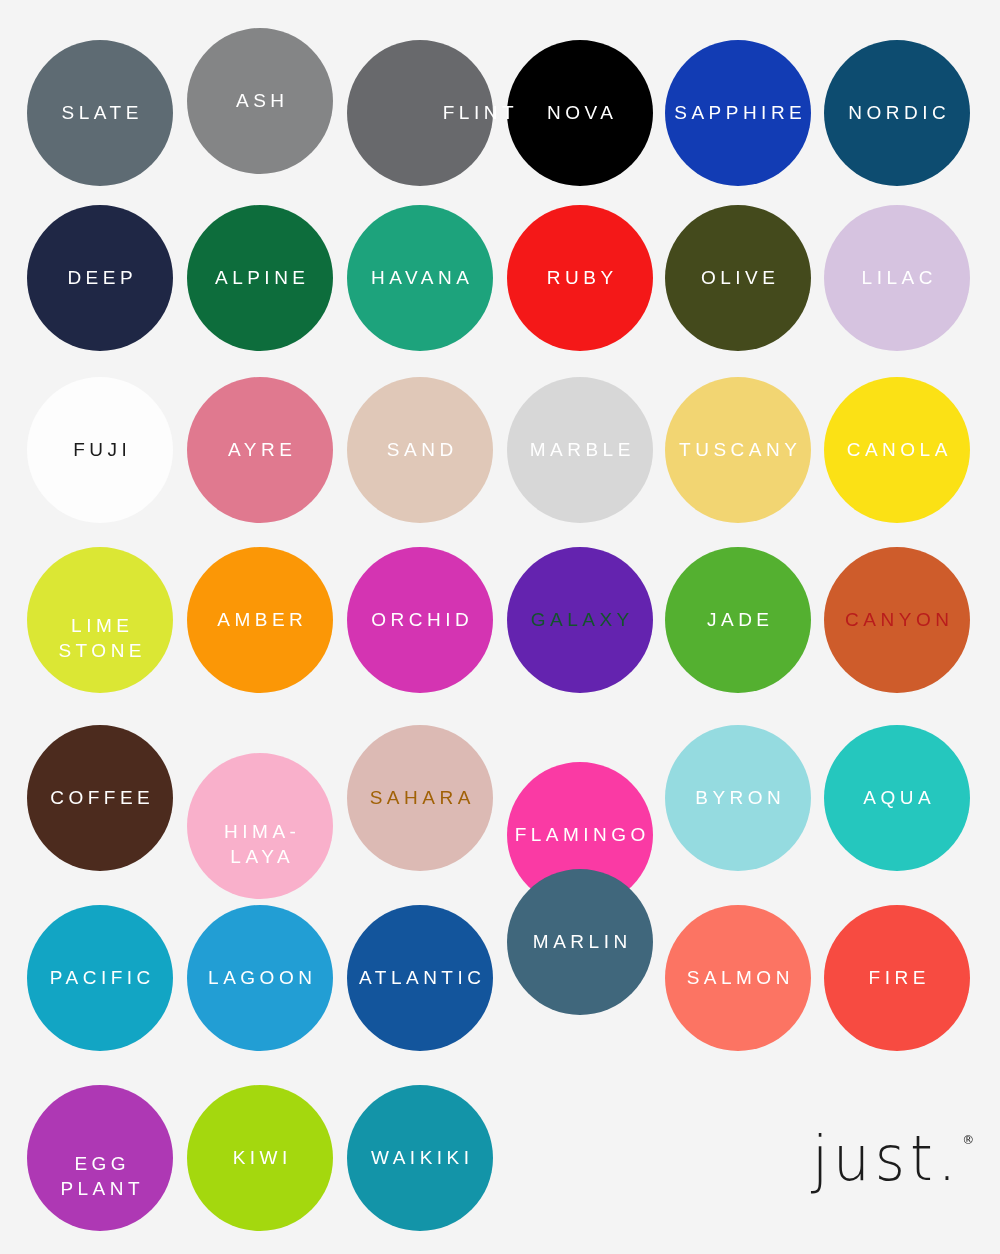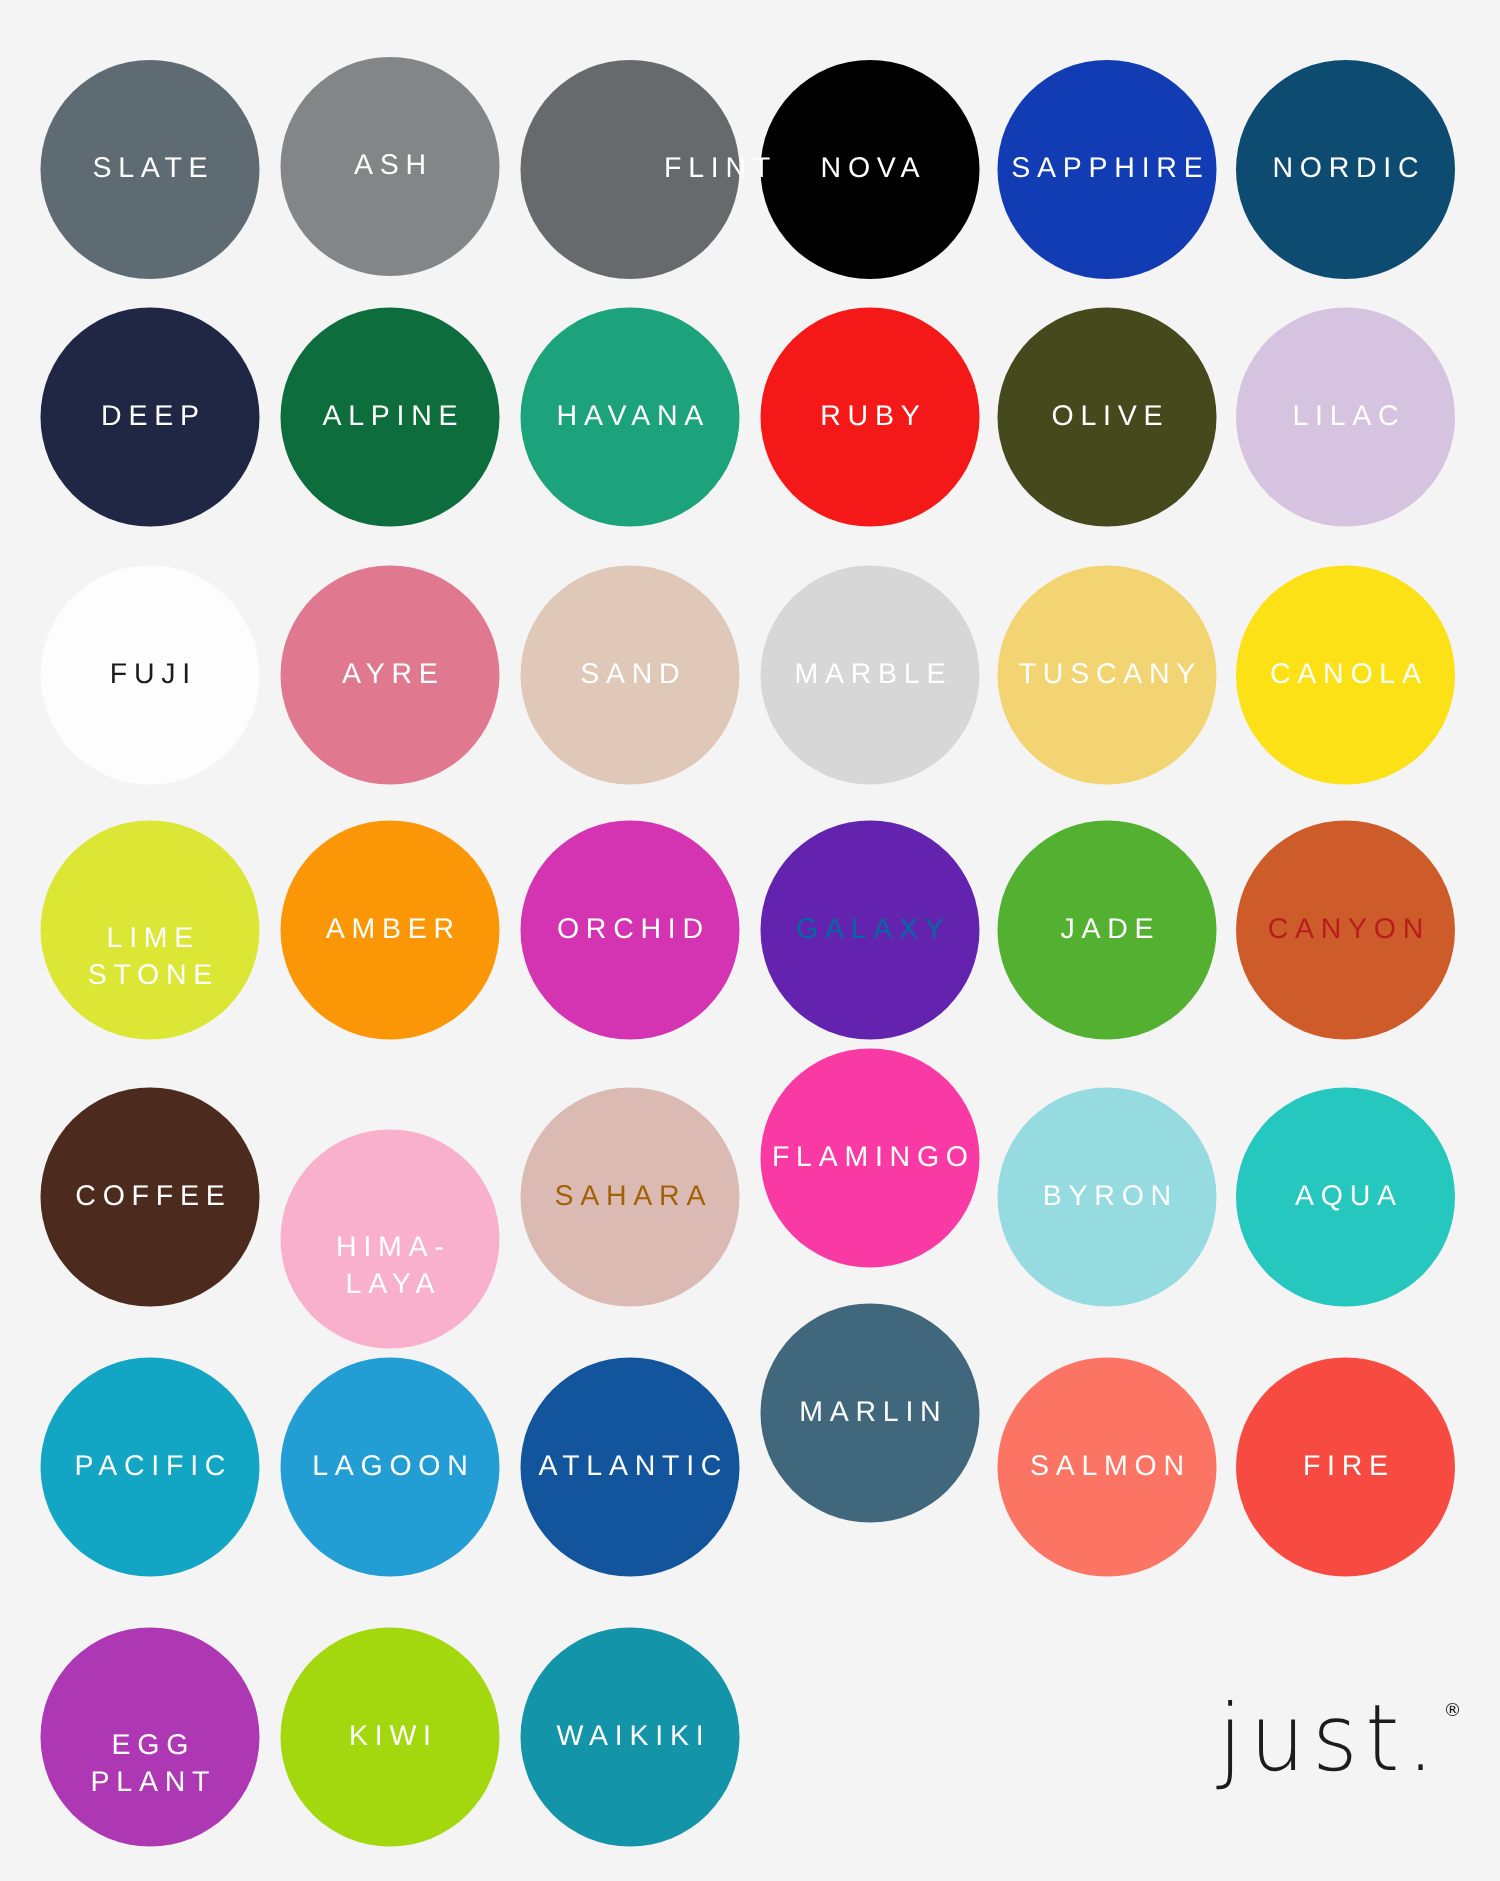--- a/index.html
+++ b/index.html
@@ -66,21 +66,21 @@
 <body>
 
 <div id="board">
   <div id="swatch-layer">
       <div class="swatch" style="left: 2px; top: 33px; width: 196px; height: 160px;">
         <div class="disc" style="width: 146px; height: 146px; background: rgb(94, 107, 115);"></div>
         <div class="swatch-label" style="color: rgb(255, 255, 255);">
           <div>SLATE</div>
         </div>
       </div>
-      <div class="swatch" style="left: 162px; top: 31px; width: 196px; height: 160px; justify-content: center;">
+      <div class="swatch" style="left: 162px; top: 21px; width: 196px; height: 160px; justify-content: center;">
         <div class="disc" style="width: 146px; height: 146px; background: rgb(132, 133, 134);"></div>
         <div class="swatch-label" style="color: rgb(255, 255, 255);">
           <div>ASH</div>
         </div>
       </div>
       <div class="swatch" style="left: 322px; top: 33px; width: 196px; height: 160px; justify-content: flex-end;">
         <div class="disc" style="width: 146px; height: 146px; background: rgb(104, 105, 108);"></div>
         <div class="swatch-label" style="color: rgb(255, 255, 255);">
           <div>FLINT</div>
         </div>
@@ -189,21 +189,21 @@
         </div>
       </div>
       <div class="swatch" style="left: 322px; top: 540px; width: 196px; height: 160px;">
         <div class="disc" style="width: 146px; height: 146px; background: rgb(212, 52, 178);"></div>
         <div class="swatch-label" style="color: rgb(255, 255, 255);">
           <div>ORCHID</div>
         </div>
       </div>
       <div class="swatch" style="left: 482px; top: 540px; width: 196px; height: 160px;">
         <div class="disc" style="width: 146px; height: 146px; background: rgb(100, 35, 175);"></div>
-        <div class="swatch-label" style="color: #0369a1;">
+        <div class="swatch-label" style="color: #14532d;">
           <div>GALAXY</div>
         </div>
       </div>
       <div class="swatch" style="left: 640px; top: 540px; width: 196px; height: 160px;">
         <div class="disc" style="width: 146px; height: 146px; background: rgb(84, 176, 48);"></div>
         <div class="swatch-label" style="color: rgb(255, 255, 255);">
           <div>JADE</div>
         </div>
       </div>
       <div class="swatch" style="left: 799px; top: 540px; width: 196px; height: 160px;">
@@ -224,21 +224,21 @@
           <div>HIMA-</div>
           <div>LAYA</div>
         </div>
       </div>
       <div class="swatch" style="left: 322px; top: 718px; width: 196px; height: 160px;">
         <div class="disc" style="width: 146px; height: 146px; background: rgb(220, 186, 180);"></div>
         <div class="swatch-label" style="color: #a16207;">
           <div>SAHARA</div>
         </div>
       </div>
-      <div class="swatch" style="left: 482px; top: 692px; width: 196px; height: 160px;">
+      <div class="swatch" style="left: 482px; top: 755px; width: 196px; height: 160px;">
         <div class="disc" style="width: 146px; height: 146px; background: rgb(250, 58, 164);"></div>
         <div class="swatch-label" style="color: rgb(255, 255, 255);">
           <div>FLAMINGO</div>
         </div>
       </div>
       <div class="swatch" style="left: 640px; top: 718px; width: 196px; height: 160px;">
         <div class="disc" style="width: 146px; height: 146px; background: rgb(149, 219, 224);"></div>
         <div class="swatch-label" style="color: rgb(255, 255, 255);">
           <div>BYRON</div>
         </div>

